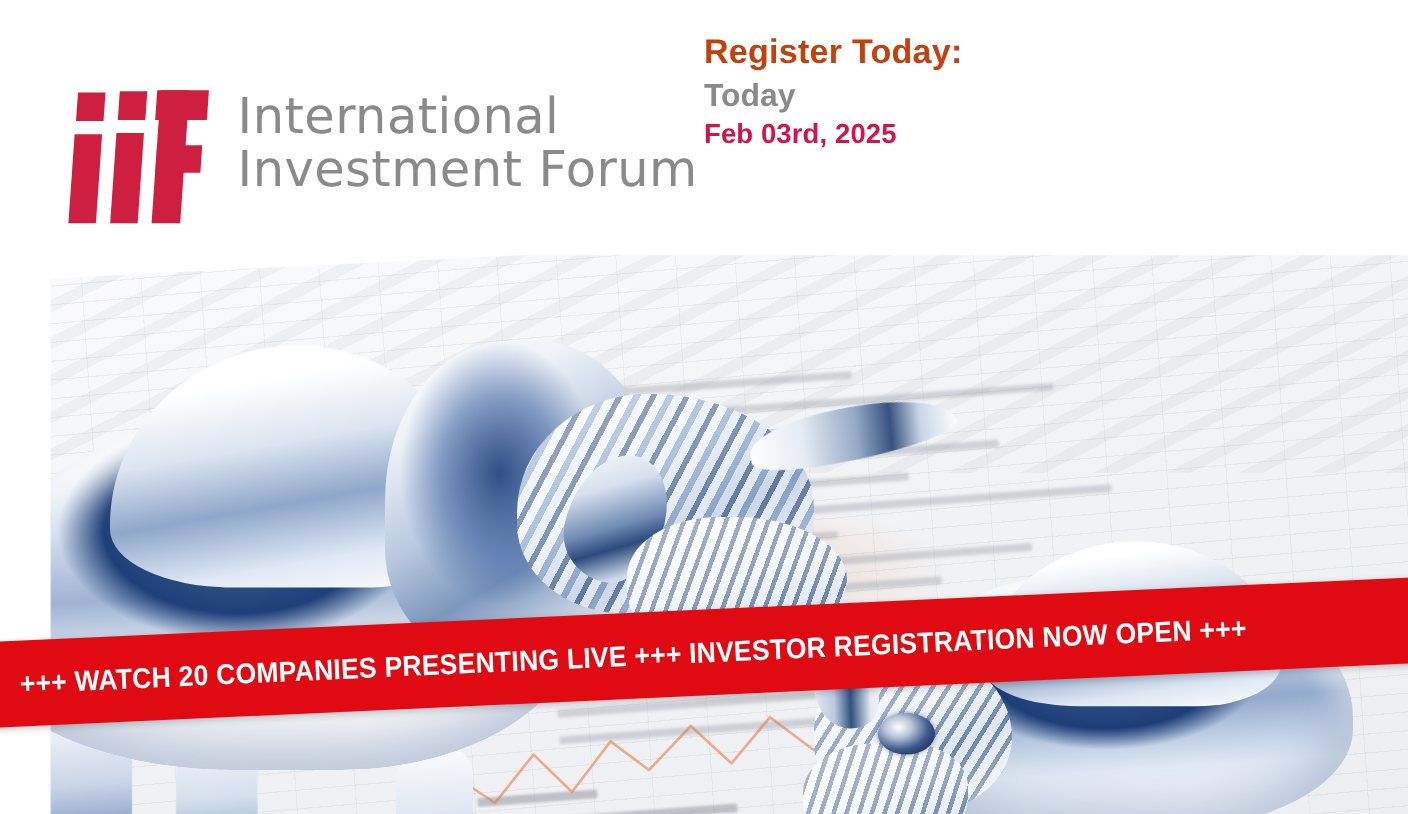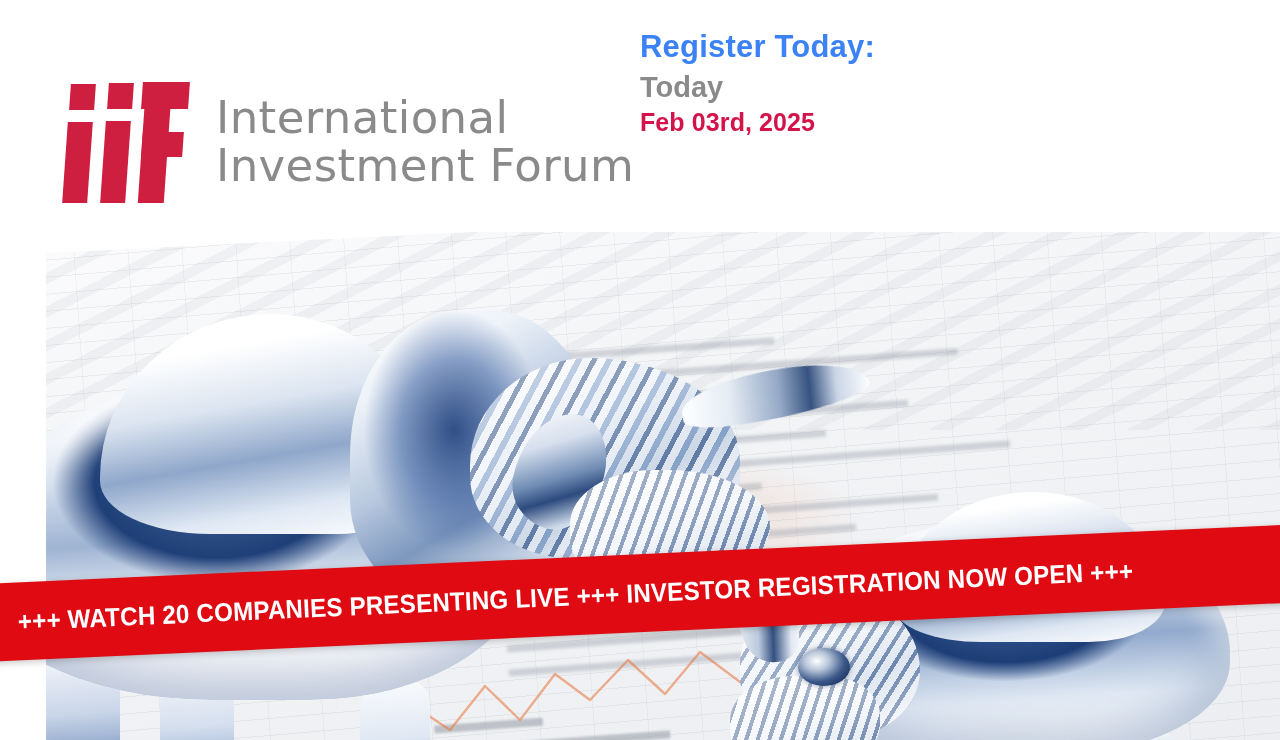--- a/index.html
+++ b/index.html
@@ -19,28 +19,28 @@
   .mark{position:relative;width:130px;height:125px;flex:0 0 auto;}
   .mark span{position:absolute;background:#CE1F40;display:block;}
   .i1dot{left:8px;  top:6px;  width:25px;height:26px;transform:skewX(-4deg);}
   .i1stem{left:3px; top:44px; width:25px;height:81px;transform:skewX(-4deg);}
   .i2dot{left:46px; top:5px;  width:25px;height:26px;transform:skewX(-4deg);}
   .i2stem{left:41px;top:43px; width:25px;height:82px;transform:skewX(-4deg);}
   .fstem{left:80px; top:4px;  width:26px;height:121px;transform:skewX(-4deg);}
   .ftop{left:80px;  top:4px;  width:47px;height:27px;transform:skewX(-4deg);}
   .fbar{left:80px;  top:54px; width:41px;height:25px;transform:skewX(-4deg);}
 
-  .wordmark{margin-left:24px;margin-top:16px;color:#8a8a8a;font-size:45px;line-height:48px;
+  .wordmark{margin-left:24px;margin-top:4px;color:#8a8a8a;font-size:45px;line-height:48px;
             font-weight:400;letter-spacing:.4px;white-space:nowrap;
             font-family:"DejaVu Sans","Liberation Sans",sans-serif;}
   .wordmark .l2{display:block;}
 
   
   .register{position:absolute;left:640px;top:30px;}
-  .reg-title{font-size:31px;font-weight:bold;color:#3b82f6;line-height:34px;letter-spacing:.2px;}
+  .reg-title{font-size:31px;font-weight:bold;color:#c2410c;line-height:34px;letter-spacing:.2px;}
   .reg-date-label{font-size:29px;font-weight:bold;color:#8a8a8a;line-height:34px;margin-top:6px;}
   .reg-date{font-size:25px;font-weight:bold;color:#D4134A;line-height:30px;margin-top:3px;letter-spacing:.1px;}
   .reg-url{font-size:25px;font-weight:400;color:#8f8f8f;line-height:30px;margin-top:2px;}
 
   
   .photo-wrap{position:absolute;left:0;top:150px;width:1280px;height:600px;z-index:10;
     
     clip-path:polygon(3.6% 18.0%, 3.5% 17.2%, 100% 7.0%, 100% 100%, 3.6% 100%);
   }
   .photo{position:absolute;left:0;top:0;width:1280px;height:600px;

